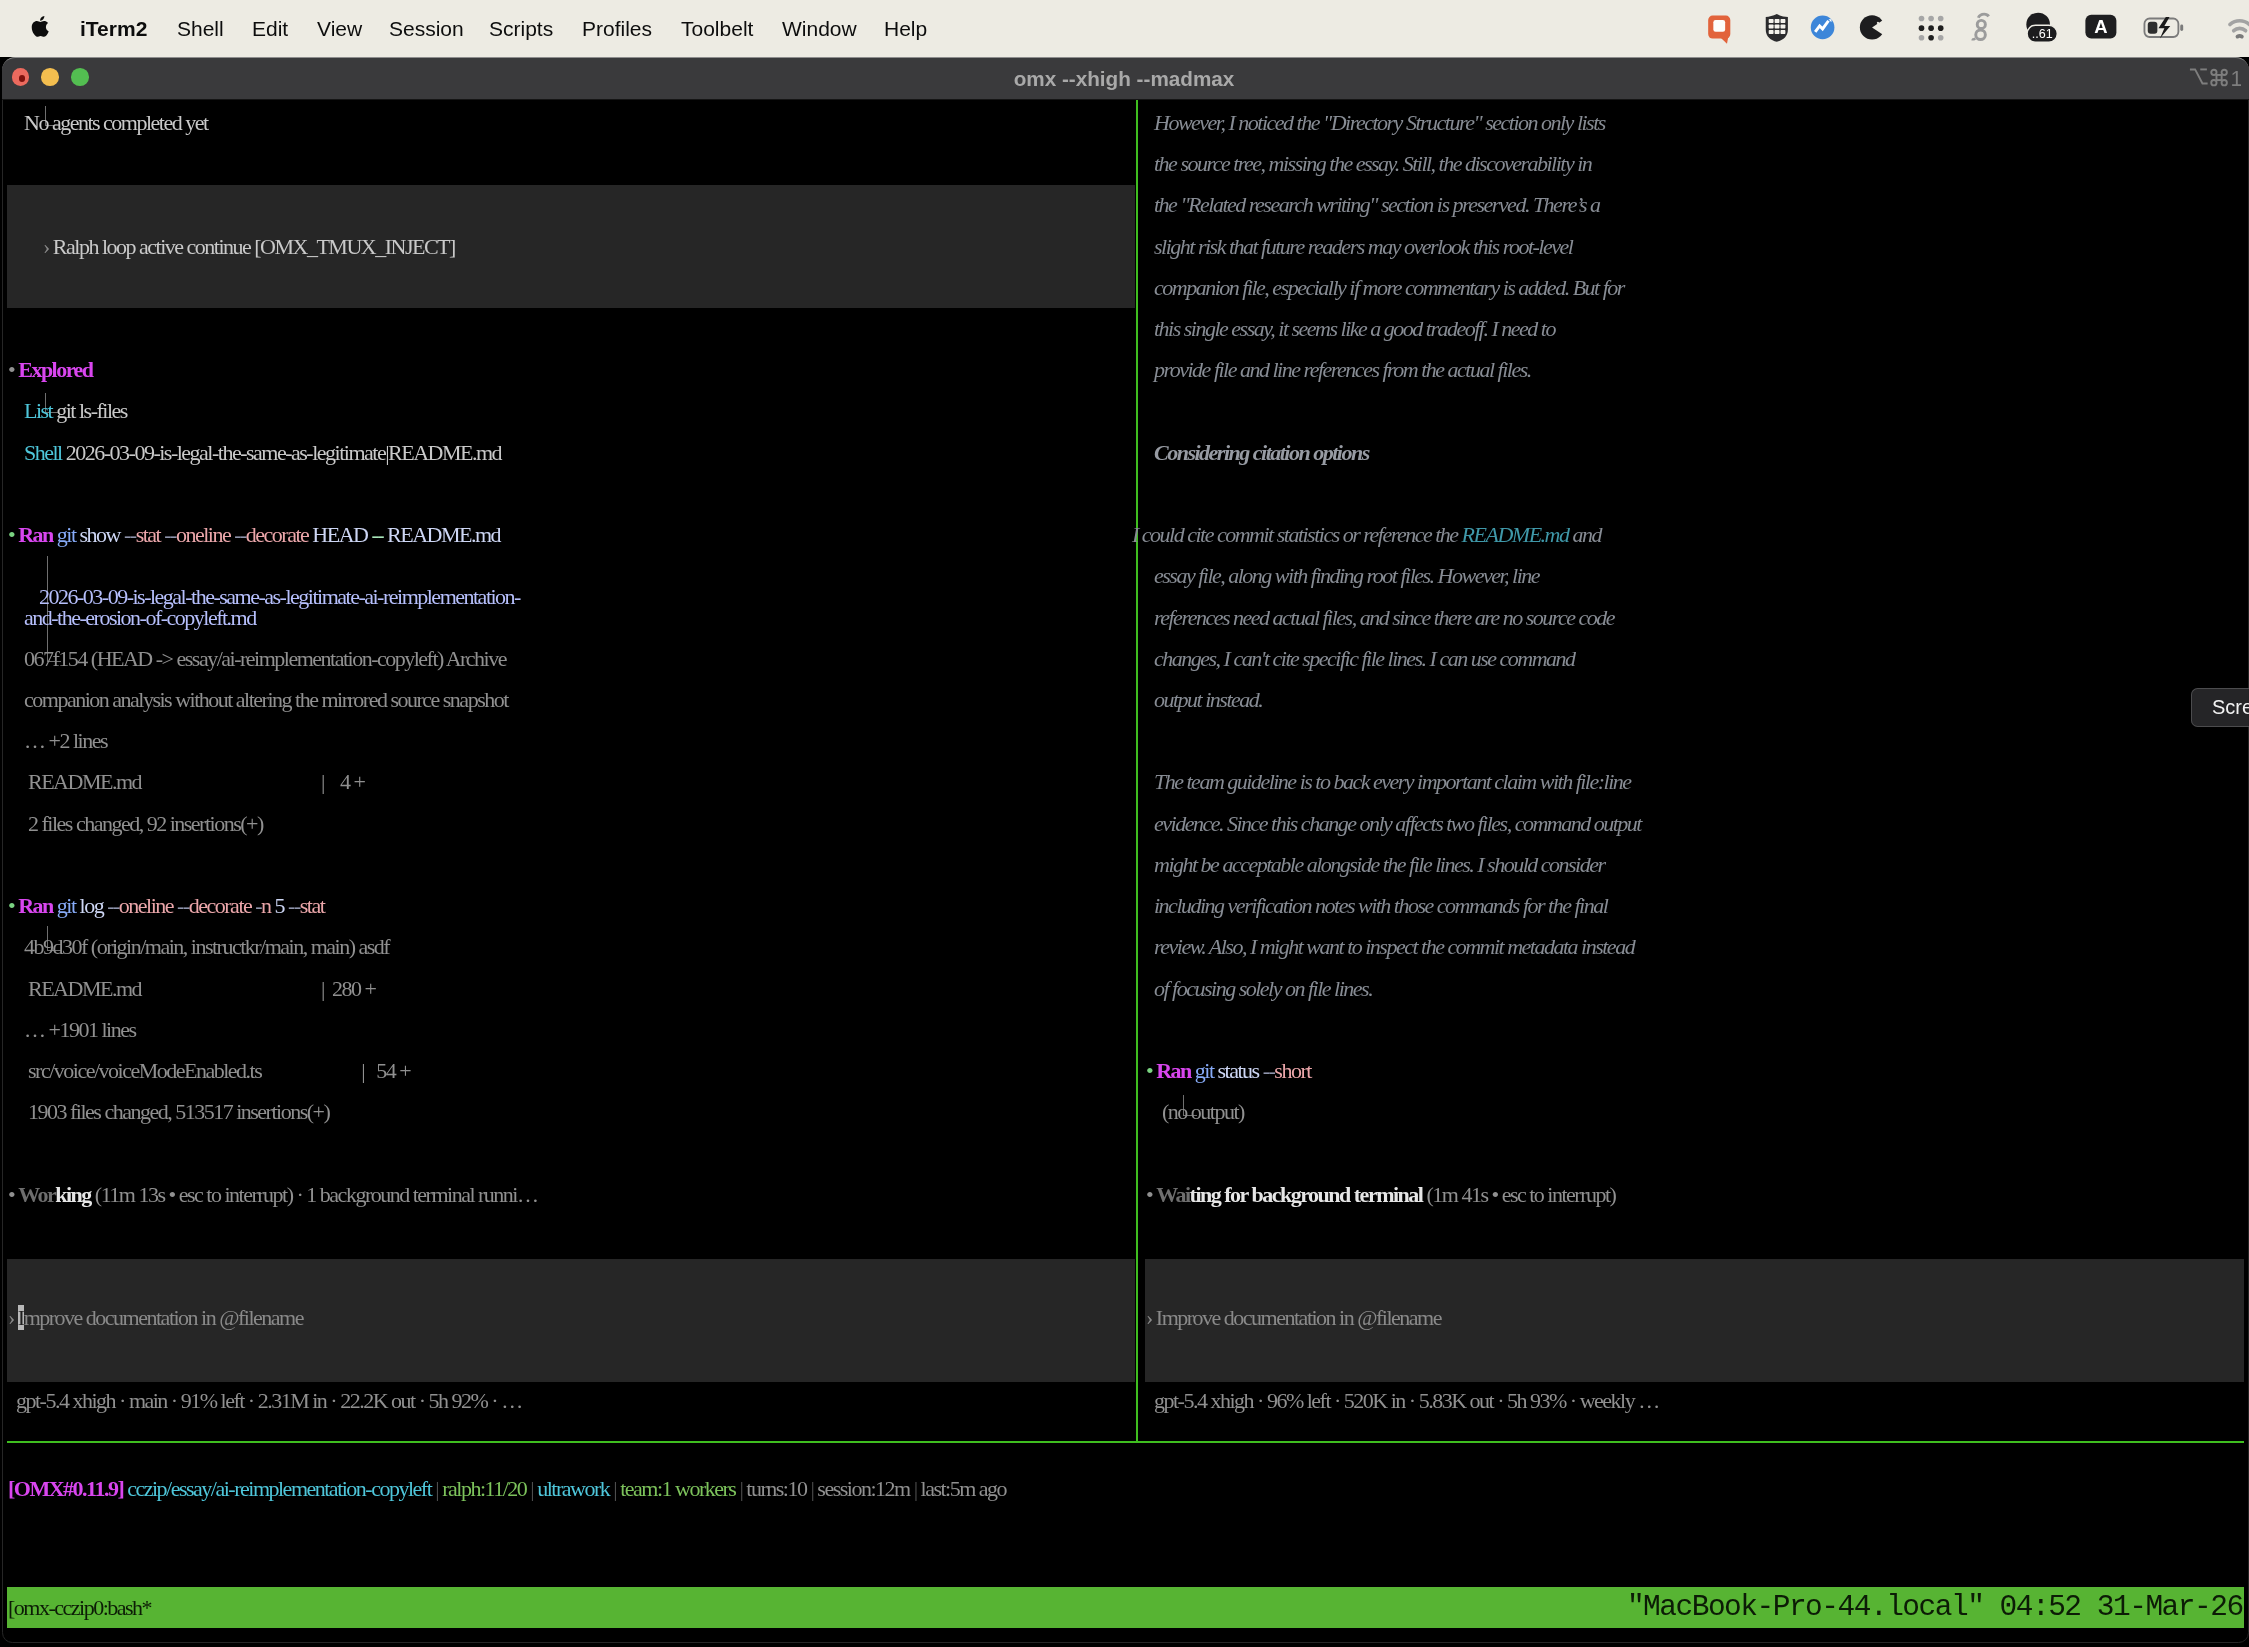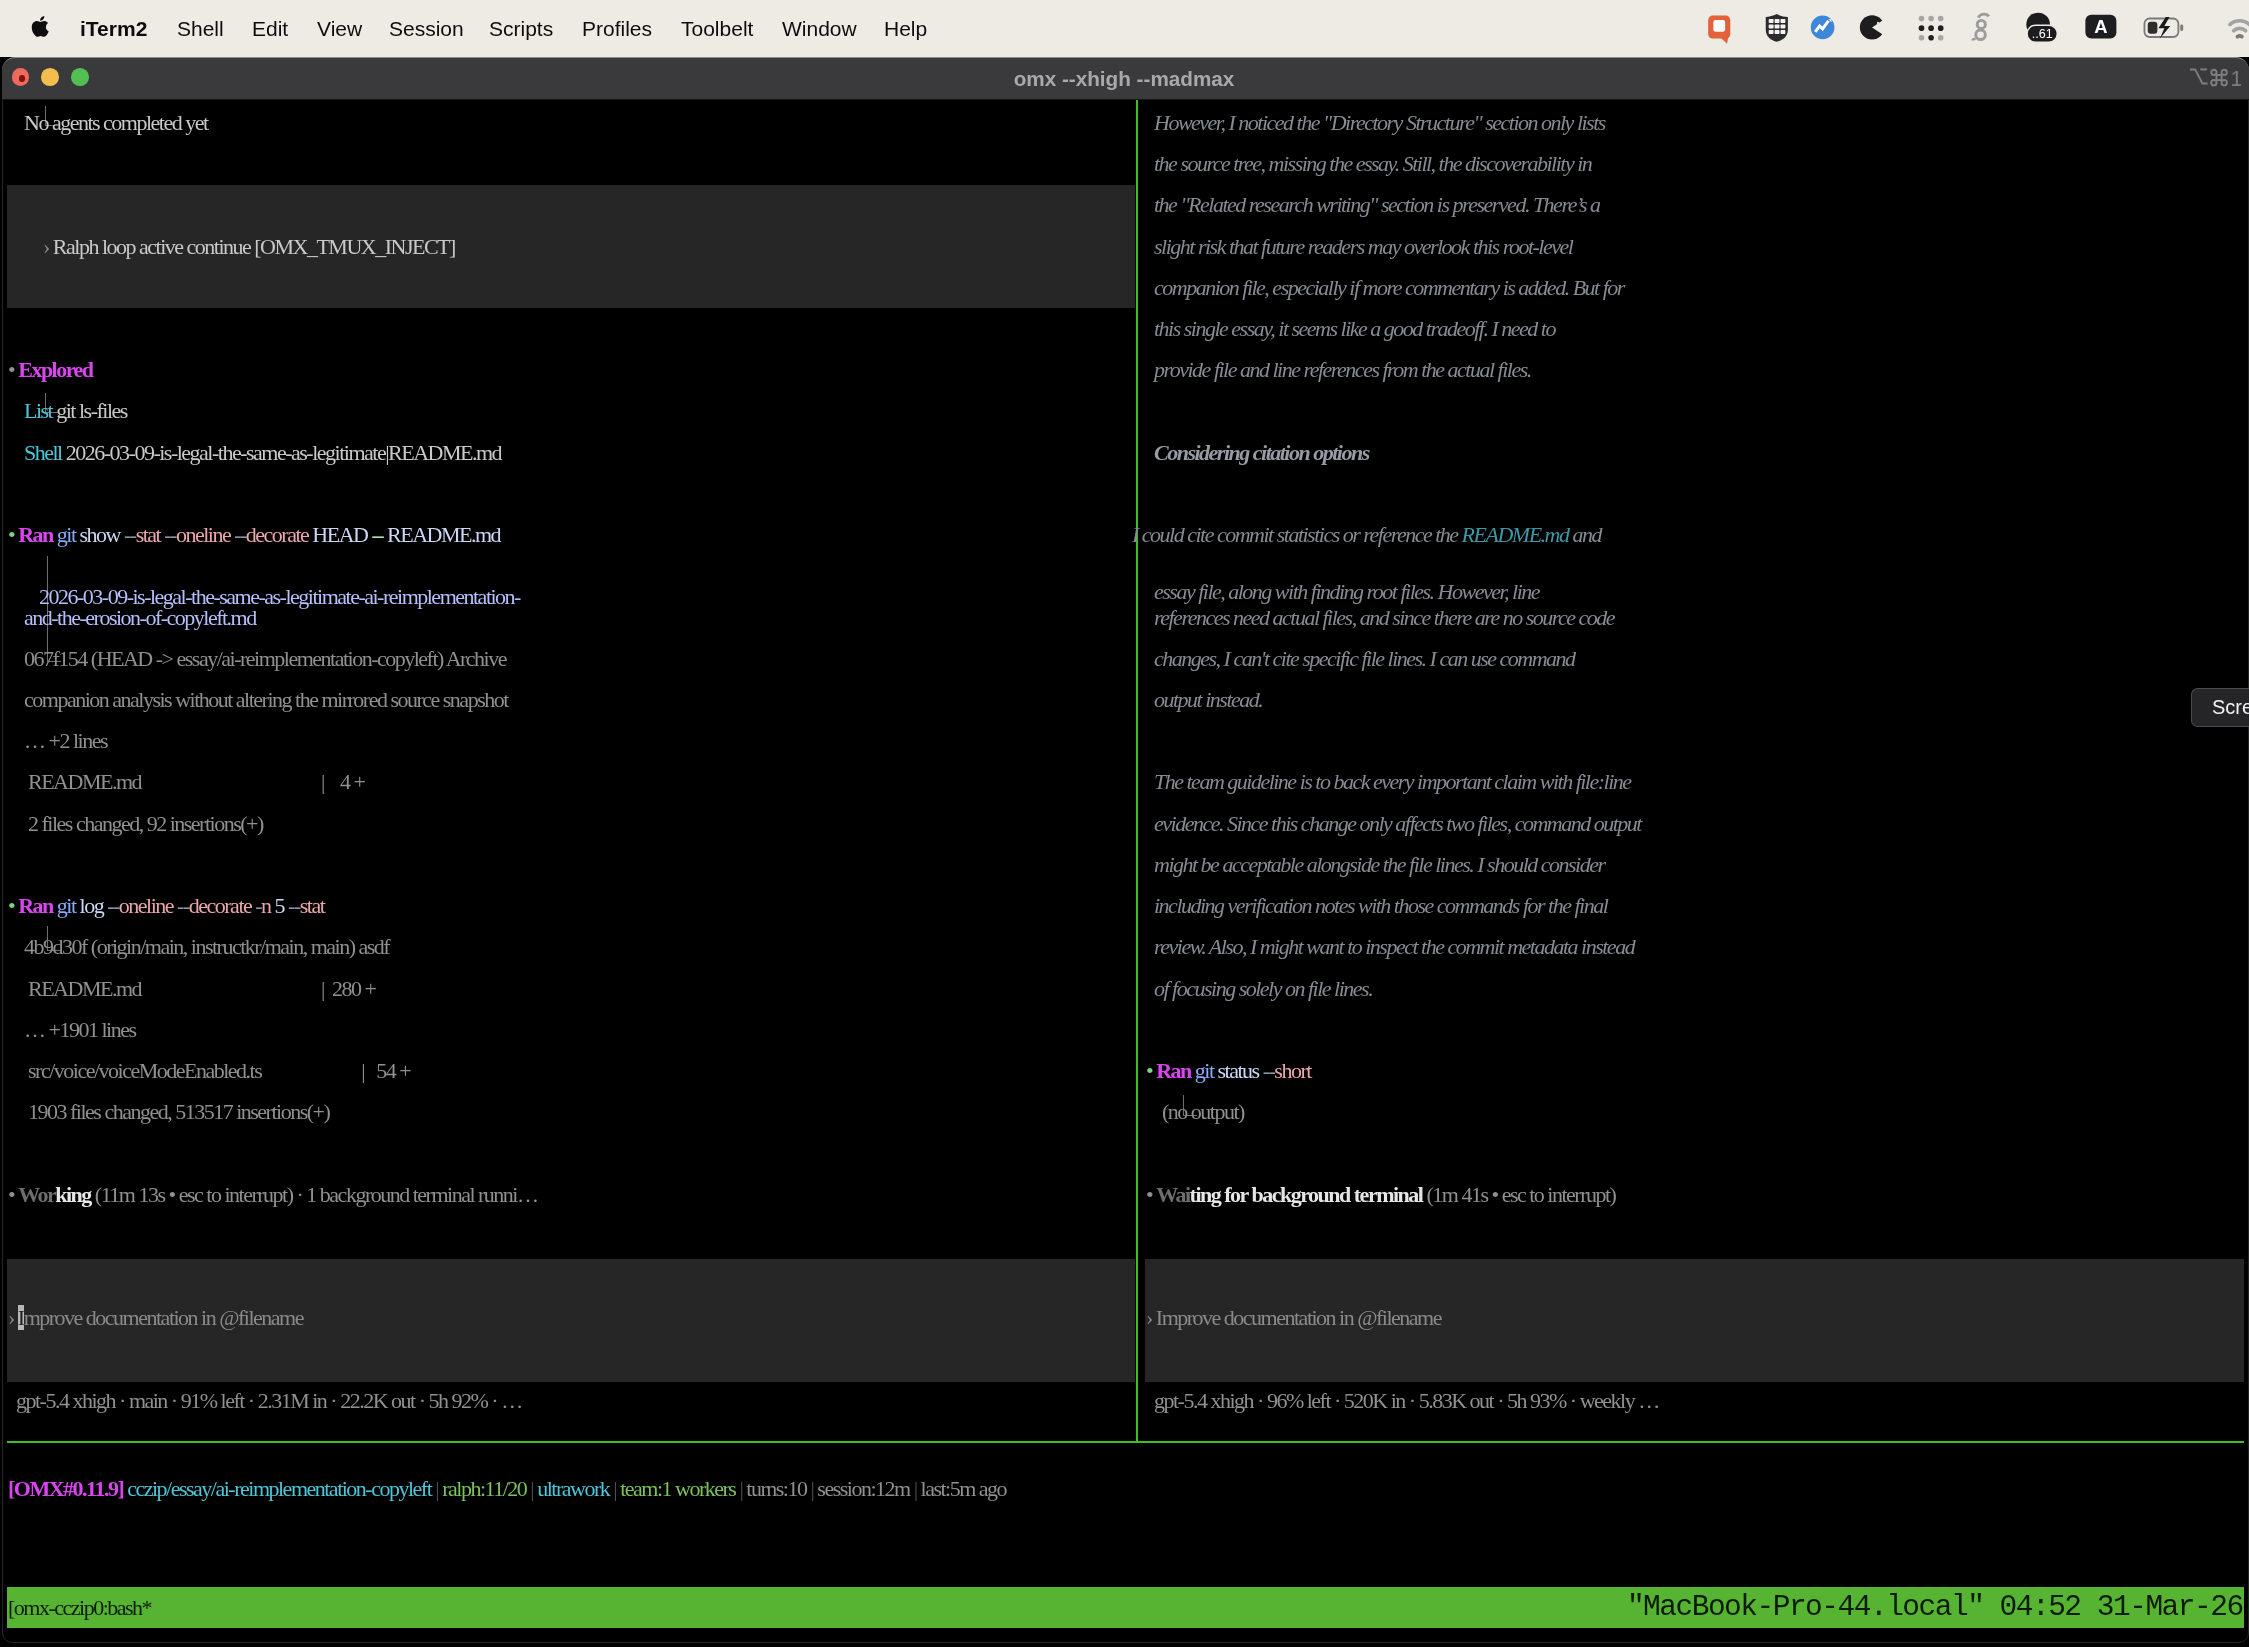--- a/index.html
+++ b/index.html
@@ -193,21 +193,21 @@
 <div class="r" style="left:8px;top:1468px;"><b class="wb">[OMX#0.11.9]</b> <span class="cn">cczip/essay/ai-reimplementation-copyleft</span><span class="sp"> | </span><span class="gn">ralph:11/20</span><span class="sp"> | </span><span class="cn">ultrawork</span><span class="sp"> | </span><span class="gn">team:1 workers</span><span class="sp"> | </span><span class="y">turns:10</span><span class="sp"> | </span><span class="y">session:12m</span><span class="sp"> | </span><span class="y">last:5m ago</span></div>
 <div class="r" style="left:1146px;top:102px;">  <span class="th">However, I noticed the "Directory Structure" section only lists</span></div>
 <div class="r" style="left:1146px;top:143px;">  <span class="th">the source tree, missing the essay. Still, the discoverability in</span></div>
 <div class="r" style="left:1146px;top:184px;">  <span class="th">the "Related research writing" section is preserved. There’s a</span></div>
 <div class="r" style="left:1146px;top:226px;">  <span class="th">slight risk that future readers may overlook this root-level</span></div>
 <div class="r" style="left:1146px;top:267px;">  <span class="th">companion file, especially if more commentary is added. But for</span></div>
 <div class="r" style="left:1146px;top:308px;">  <span class="th">this single essay, it seems like a good tradeoff. I need to</span></div>
 <div class="r" style="left:1146px;top:349px;">  <span class="th">provide file and line references from the actual files.</span></div>
 <div class="r" style="left:1146px;top:432px;">  <b class="thb">Considering citation options</b></div>
 <div class="r" style="left:1124px;top:514px;text-align:right;">  <span class="th">I could cite commit statistics or reference the <span class="tk">README.md</span> and</span></div>
-<div class="r" style="left:1146px;top:555px;margin-top:16px;">  <span class="th">essay file, along with finding root files. However, line</span></div>
+<div class="r" style="left:1146px;top:555px;">  <span class="th">essay file, along with finding root files. However, line</span></div>
 <div class="r" style="left:1146px;top:597px;">  <span class="th">references need actual files, and since there are no source code</span></div>
 <div class="r" style="left:1146px;top:638px;">  <span class="th">changes, I can't cite specific file lines. I can use command</span></div>
 <div class="r" style="left:1146px;top:679px;">  <span class="th">output instead.</span></div>
 <div class="r" style="left:1146px;top:761px;">  <span class="th">The team guideline is to back every important claim with file:line</span></div>
 <div class="r" style="left:1146px;top:803px;">  <span class="th">evidence. Since this change only affects two files, command output</span></div>
 <div class="r" style="left:1146px;top:844px;">  <span class="th">might be acceptable alongside the file lines. I should consider</span></div>
 <div class="r" style="left:1146px;top:885px;">  <span class="th">including verification notes with those commands for the final</span></div>
 <div class="r" style="left:1146px;top:926px;">  <span class="th">review. Also, I might want to inspect the commit metadata instead</span></div>
 <div class="r" style="left:1146px;top:968px;">  <span class="th">of focusing solely on file lines.</span></div>
 <div class="r" style="left:1146px;top:1050px;"><span class="bg">•</span> <b class="wb">Ran</b> <span class="bl">git</span> <span class="lv">status</span> <span class="dh">--</span><span class="pk">short</span></div>

